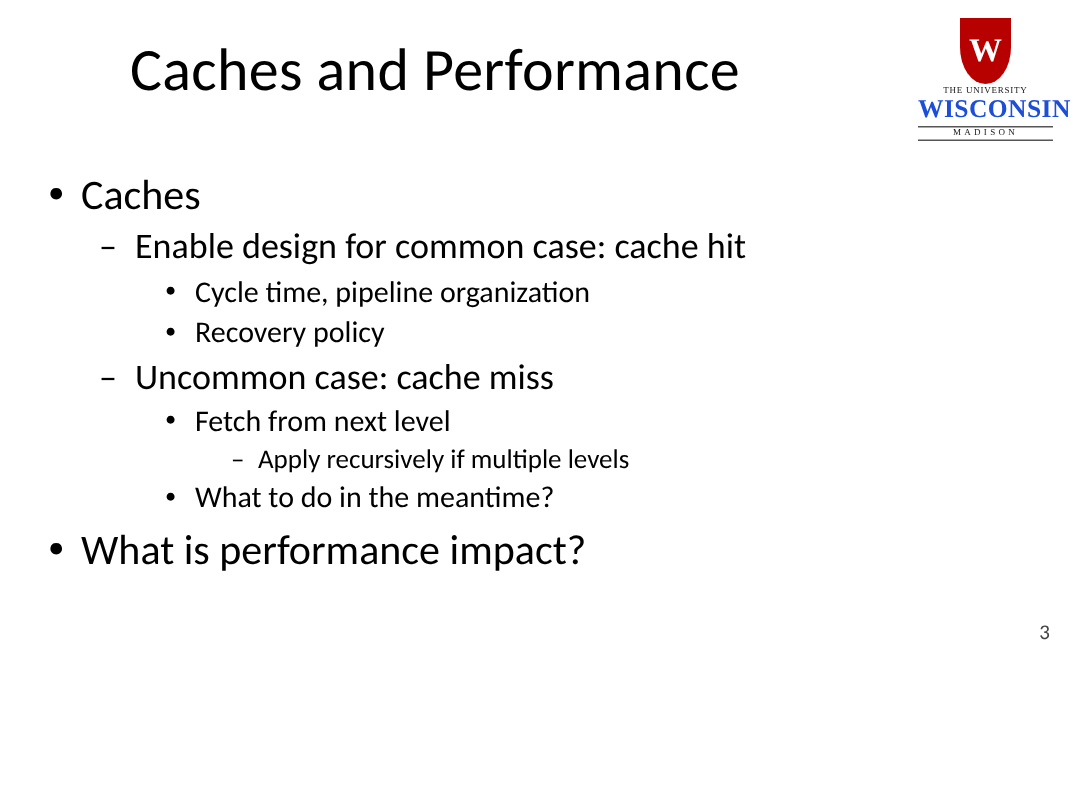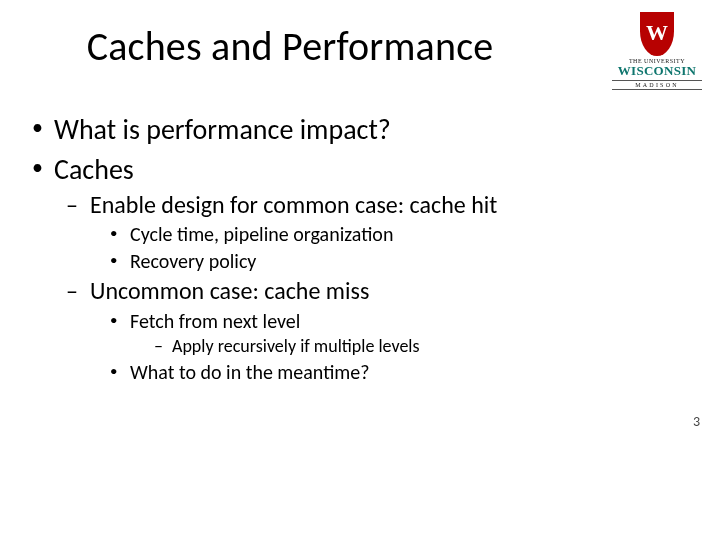--- a/index.html
+++ b/index.html
@@ -57,24 +57,24 @@
   }
   .logo-uni {
     font-family: Georgia, "Times New Roman", serif;
     font-size: 6px;
     letter-spacing: 0.5px;
     color: #222;
     line-height: 1;
   }
   .logo-wis {
     font-family: Georgia, "Times New Roman", serif;
-    font-size: 13px;
+    font-size: 17px;
     font-weight: bold;
     letter-spacing: 0.3px;
-    color: #0f766e;
+    color: #1d4ed8;
     line-height: 1.05;
   }
   .logo-mad {
     font-family: Georgia, "Times New Roman", serif;
     font-size: 6px;
     letter-spacing: 2.2px;
     color: #222;
     border-top: 1px solid #555;
     border-bottom: 1px solid #555;
     margin-top: 2px;
@@ -179,23 +179,20 @@
   <div class="logo">
     <div class="logo-crest"></div>
     <div class="logo-uni">THE UNIVERSITY</div>
     <div class="logo-wis">WISCONSIN</div>
     <div class="logo-mad">MADISON</div>
   </div>
 
   <div class="content">
     <ul class="lvl1">
       <li>
-        <span>What is performance impact?</span>
-      </li>
-      <li>
         <span>Caches</span>
         <ul class="lvl2">
           <li>
             <span>Enable design for common case: cache hit</span>
             <ul class="lvl3">
               <li>
                 <span>Cycle time, pipeline organization</span>
               </li>
               <li>
                 <span>Recovery policy</span>
@@ -213,17 +210,20 @@
                   </li>
                 </ul>
               </li>
               <li>
                 <span>What to do in the meantime?</span>
               </li>
             </ul>
           </li>
         </ul>
       </li>
+      <li>
+        <span>What is performance impact?</span>
+      </li>
     </ul>
   </div>
 
   <div class="pagenum">3</div>
 </div>
 
 </body></html>

